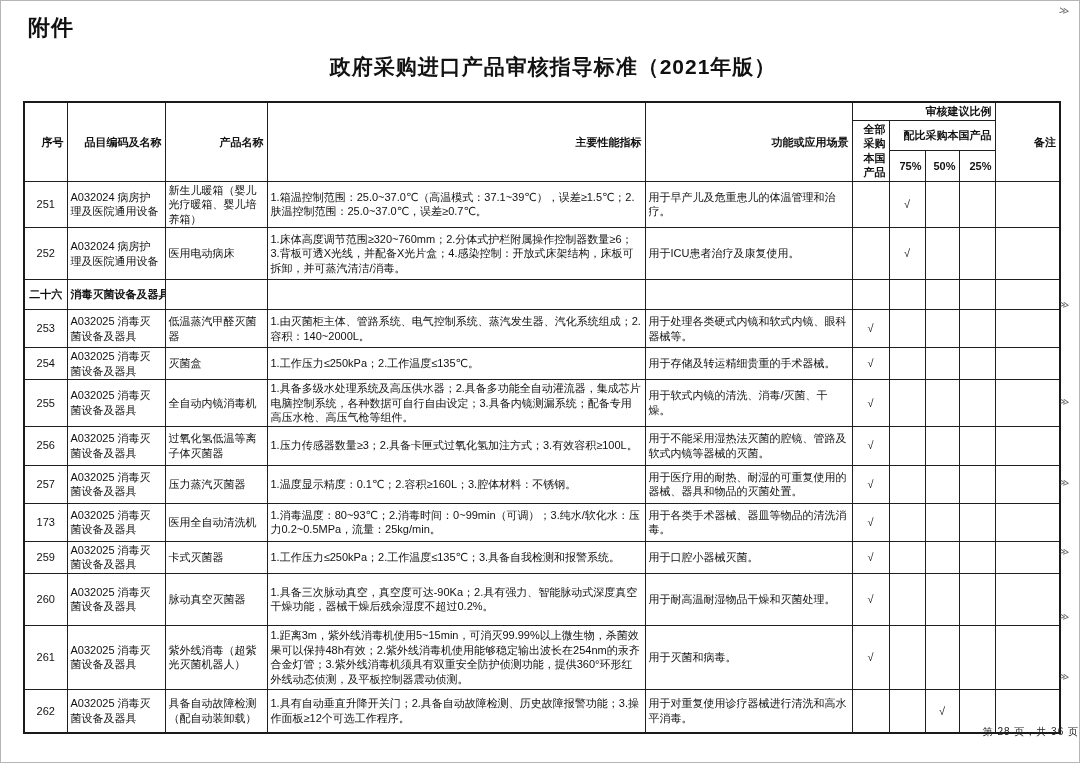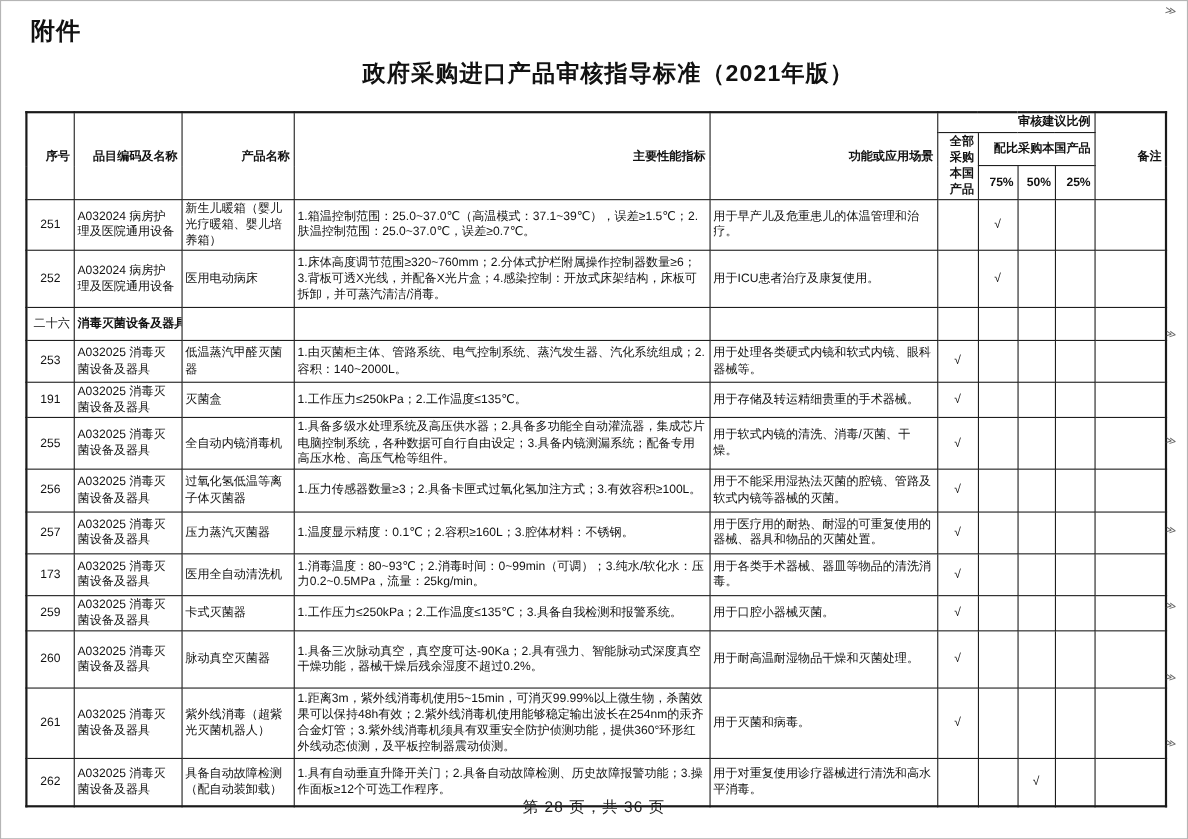--- a/index.html
+++ b/index.html
@@ -35,26 +35,26 @@
     overflow:hidden;
   }
   table.main{border:2px solid #1a1a1a;}
   th{font-weight:bold;text-align:right;}
   th.h-main{font-size:12px;}
   th.h-small{font-size:10px;line-height:1.15;padding:0 1px;}
   th.h-pct{font-size:11px;padding:0;}
   .ac{text-align:center;}
   .tl{text-align:left;}
   td.sec-name{font-weight:bold;font-size:12px;white-space:nowrap;overflow:visible;}
-  td.sec-num{font-weight:normal;font-size:12px;text-align:right;}
+  td.sec-num{font-weight:bold;font-size:12px;text-align:center;}
   td.chk{text-align:center;font-size:12px;padding:0;}
   td.cell-seq{font-size:12px;margin-left:28px;}
   .page-footer{
     position:absolute;top:724px;left:0;width:100%;
-    text-align:center;font-size:14px;letter-spacing:1px;color:#222;
+    text-align:right;font-size:10px;letter-spacing:1px;color:#222;
   }
   .artifact{
     position:absolute;left:1058px;
     font-size:10px;color:#3a3a3a;opacity:.75;
     transform:rotate(8deg);
   }
 </style>
 </head>
 <body>
 
@@ -140,21 +140,21 @@
           <td class="tl">低温蒸汽甲醛灭菌器</td>
           <td class="tl">1.由灭菌柜主体、管路系统、电气控制系统、蒸汽发生器、汽化系统组成；2.容积：140~2000L。</td>
           <td class="tl">用于处理各类硬式内镜和软式内镜、眼科器械等。</td>
           <td class="chk">√</td>
           <td class="chk"></td>
           <td class="chk"></td>
           <td class="chk"></td>
           <td class="ac"></td>
         </tr>
         <tr style="height: 28px;">
-          <td class="ac cell-seq">191</td>
+          <td class="ac cell-seq">254</td>
           <td class="tl">A032025 消毒灭菌设备及器具</td>
           <td class="tl">灭菌盒</td>
           <td class="tl">1.工作压力≤250kPa；2.工作温度≤135℃。</td>
           <td class="tl">用于存储及转运精细贵重的手术器械。</td>
           <td class="chk">√</td>
           <td class="chk"></td>
           <td class="chk"></td>
           <td class="chk"></td>
           <td class="ac"></td>
         </tr>

